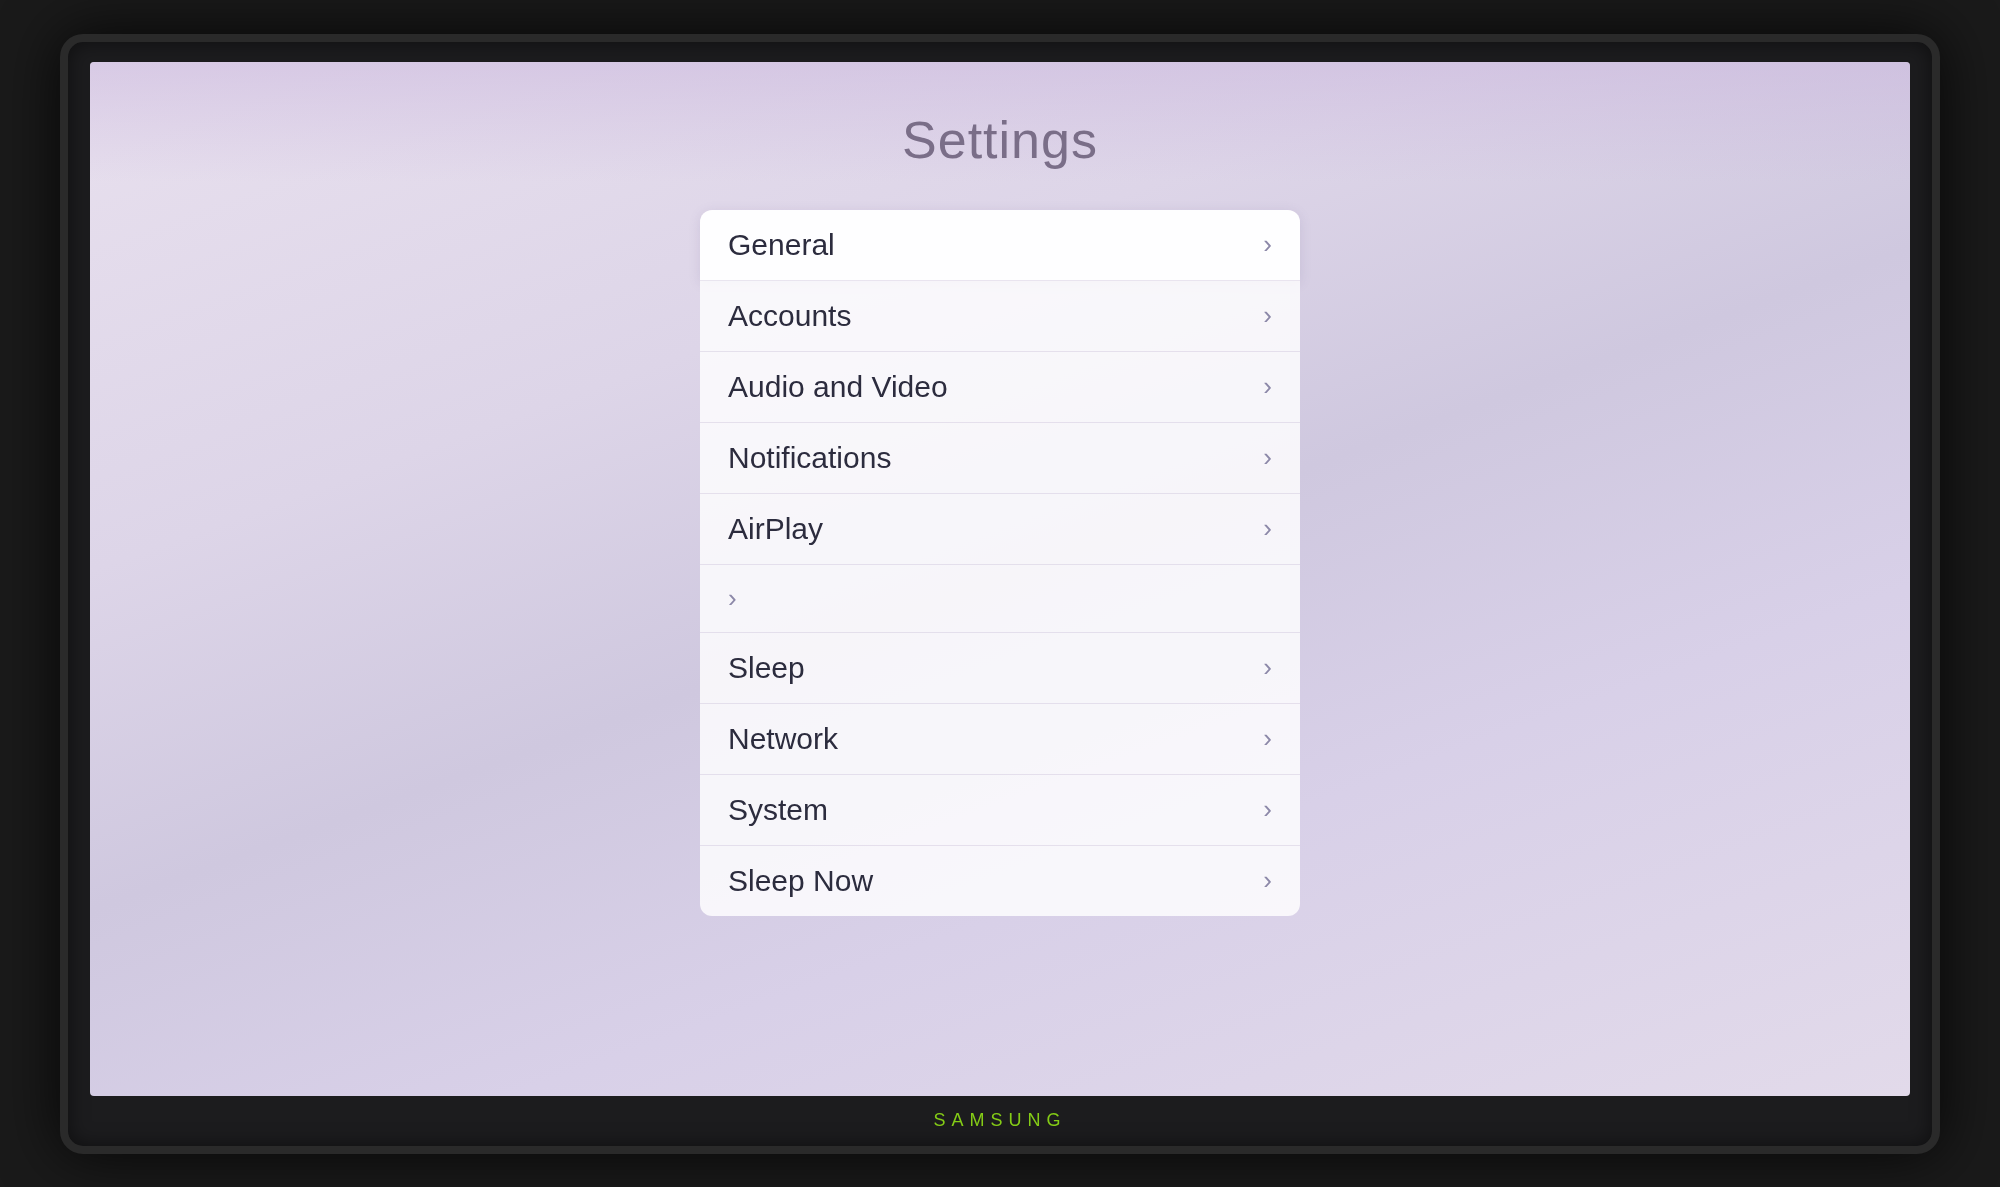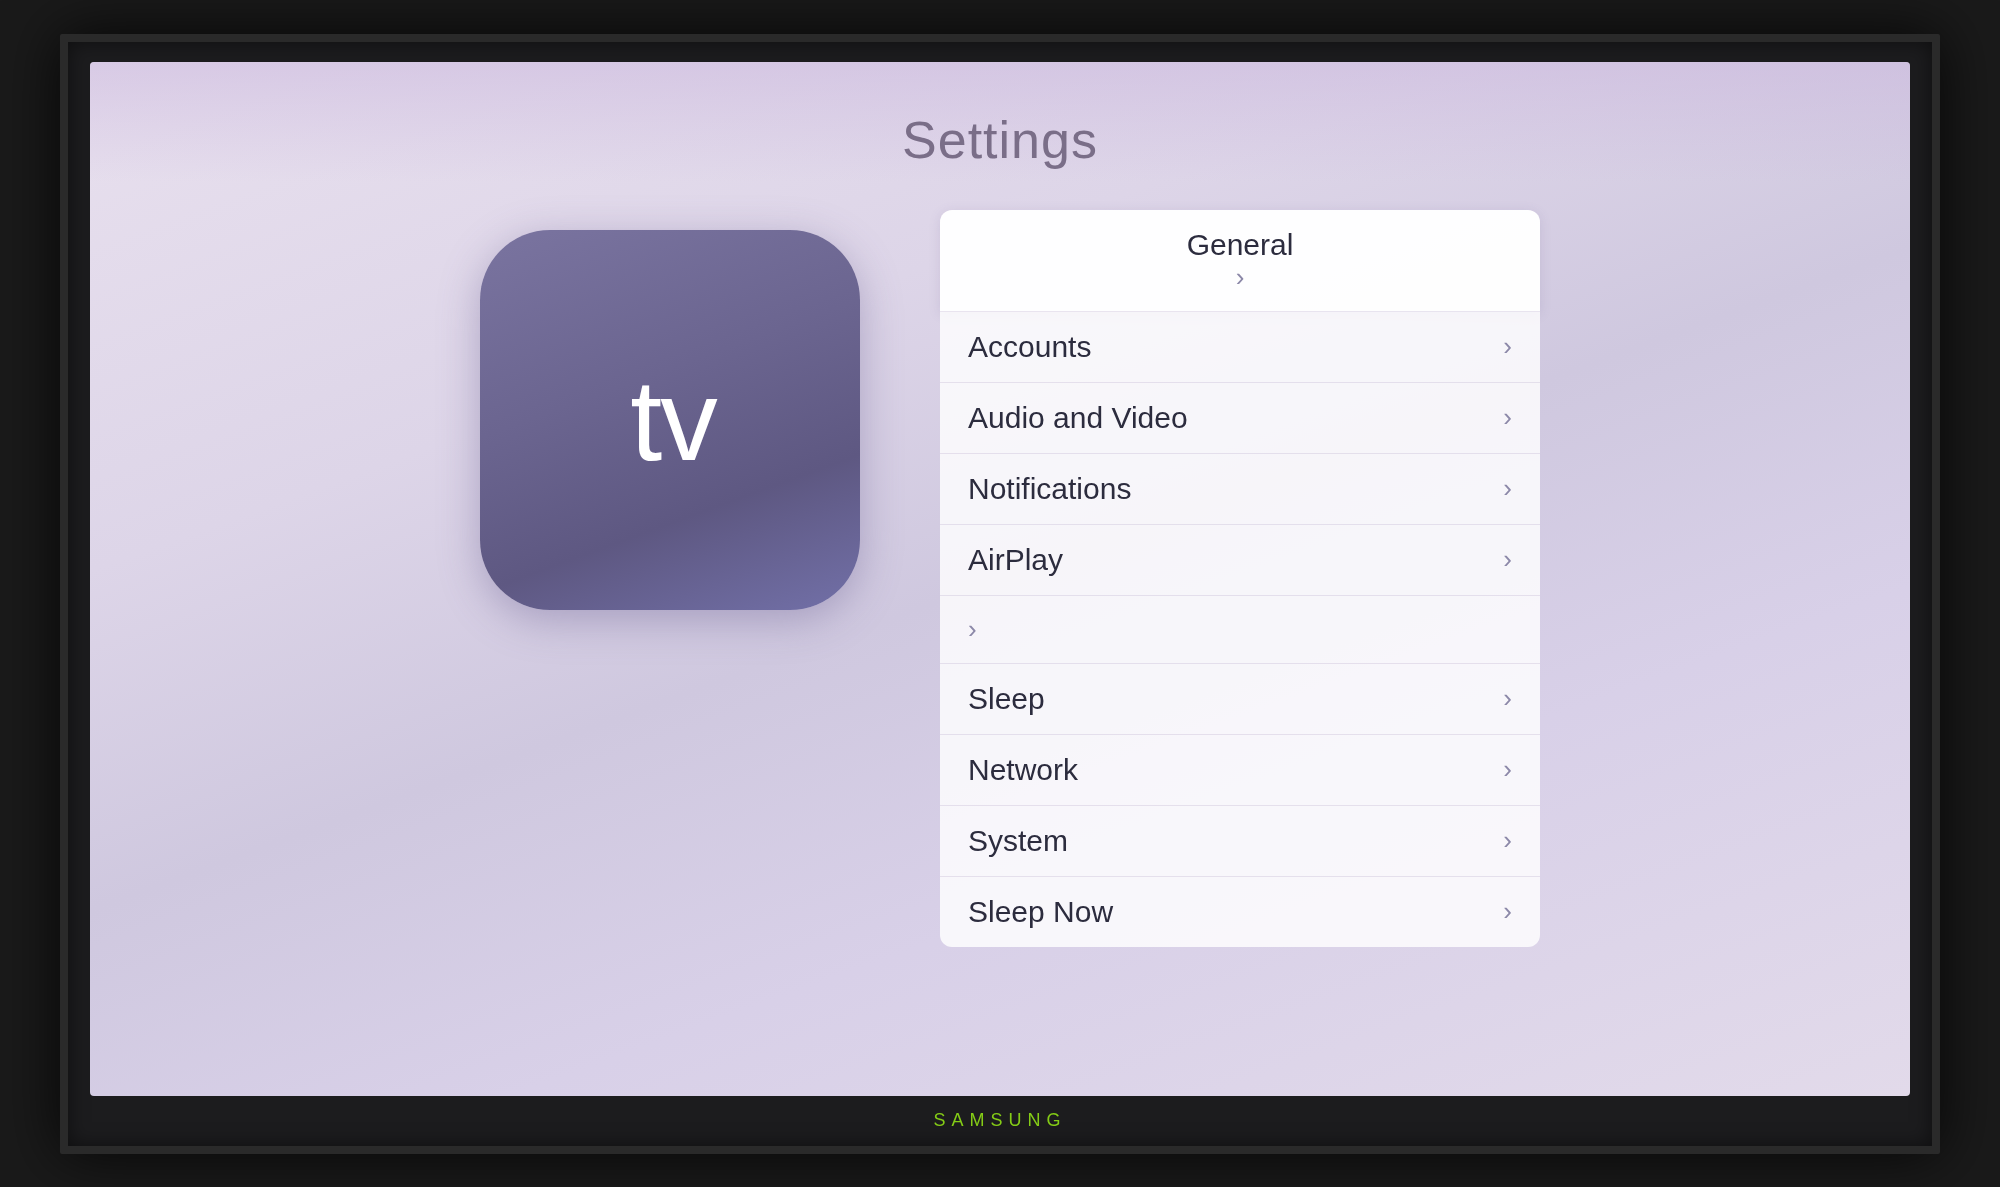--- a/index.html
+++ b/index.html
@@ -13,21 +13,21 @@
       display: flex;
       align-items: center;
       justify-content: center;
     }
 
     
     .tv-bezel {
       width: 1880px;
       height: 1120px;
       background: #1c1c1e;
-      border-radius: 2px;
+      border-radius: 23px;
       border: 8px solid #2a2a2a;
       box-shadow: 0 0 60px rgba(0,0,0,0.8), inset 0 0 20px rgba(0,0,0,0.5);
       display: flex;
       flex-direction: column;
       align-items: center;
       position: relative;
     }
 
     
     .tv-screen {
@@ -153,21 +153,20 @@
       justify-content: space-between;
       padding: 18px 28px;
       background: rgba(255,255,255,0.82);
       border-bottom: 1px solid rgba(200,190,215,0.4);
       cursor: pointer;
       transition: background 0.15s;
     }
 
     .menu-item:first-child {
       border-radius: 12px 12px 0 0;
-      flex-direction: column;
     }
 
     .menu-item:last-child {
       border-radius: 0 0 12px 12px;
       border-bottom: none;
     }
 
     .menu-item.selected {
       background: rgba(255,255,255,0.97);
       box-shadow: 0 2px 12px rgba(100,90,140,0.15);
@@ -189,28 +188,20 @@
 <body>
 
 <div class="tv-bezel">
   <div class="tv-screen">
     <div class="screen-content">
 
       <h1 class="page-title">Settings</h1>
 
       <div class="main-layout">
 
-        <div class="logo-container">
-          <div class="logo-box">
-            <div class="logo-text">
-              <span class="apple-symbol"></span>
-              <span class="tv-word">tv</span>
-            </div>
-          </div>
-        </div>
 
         <div class="settings-menu">
 
         <div class="menu-item selected">
               <span class="menu-item-label">General</span>
               <span class="menu-item-chevron">›</span>
             </div>
             <div class="menu-item">
               <span class="menu-item-label">Accounts</span>
               <span class="menu-item-chevron">›</span>

